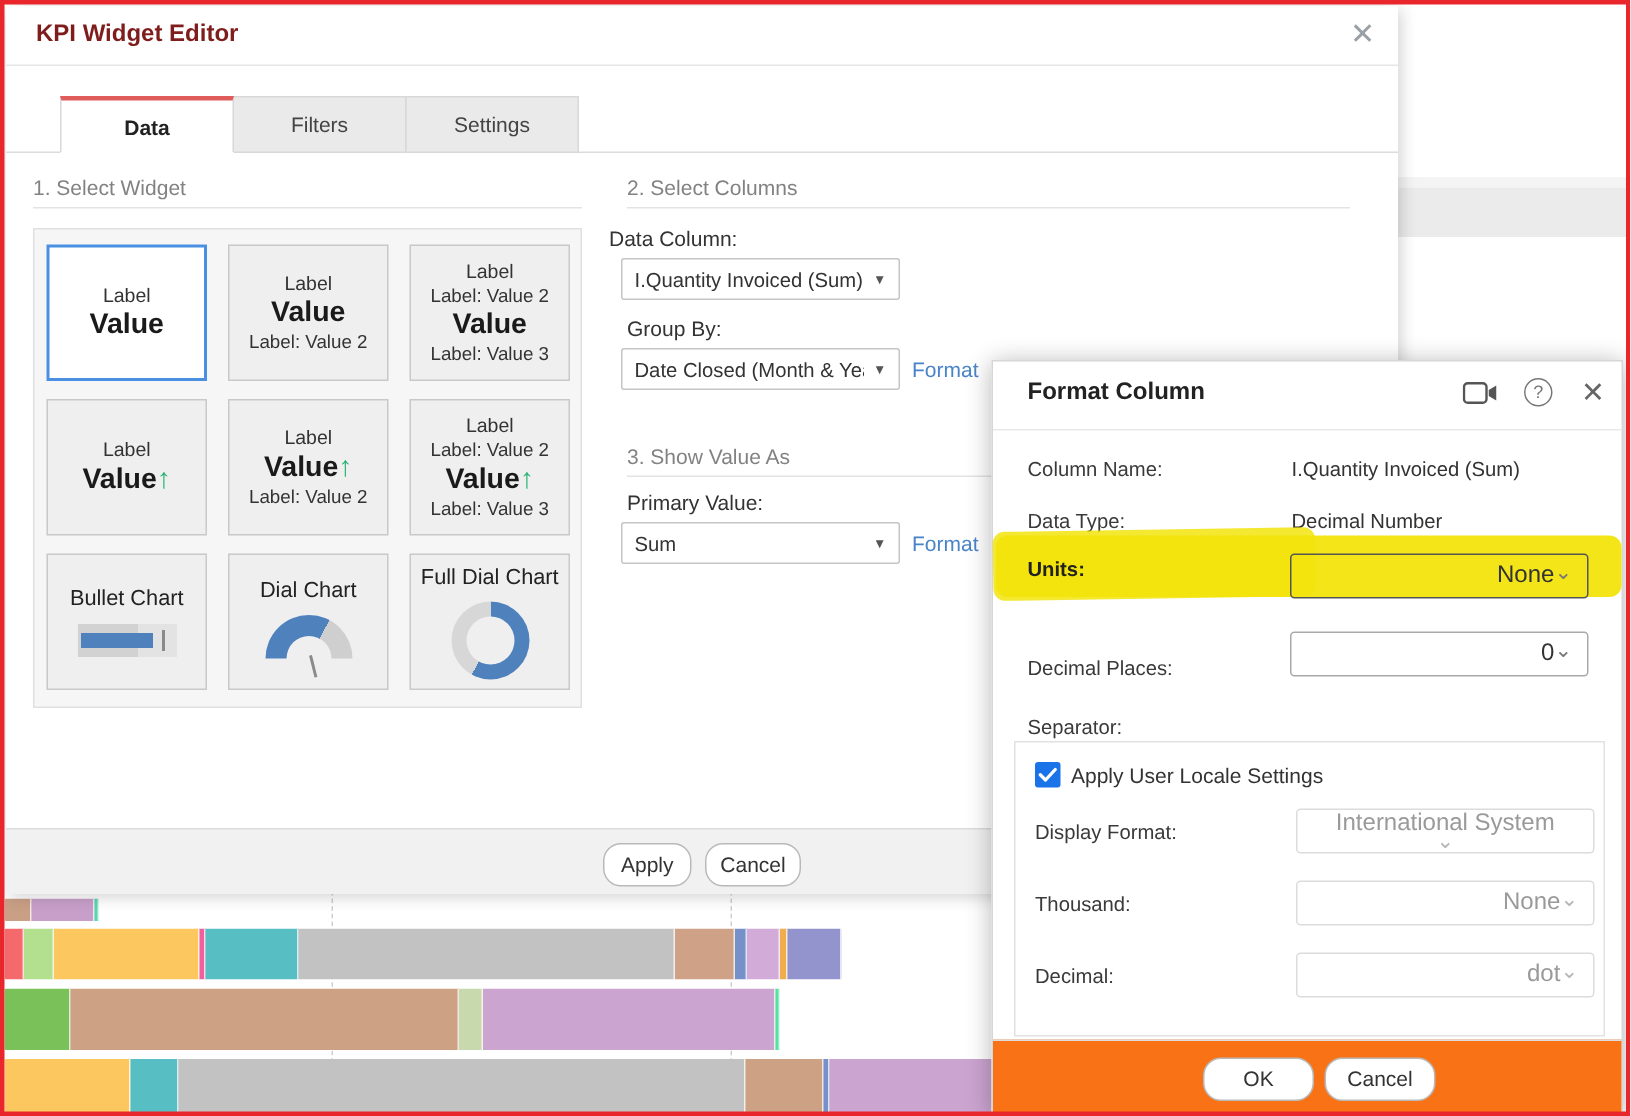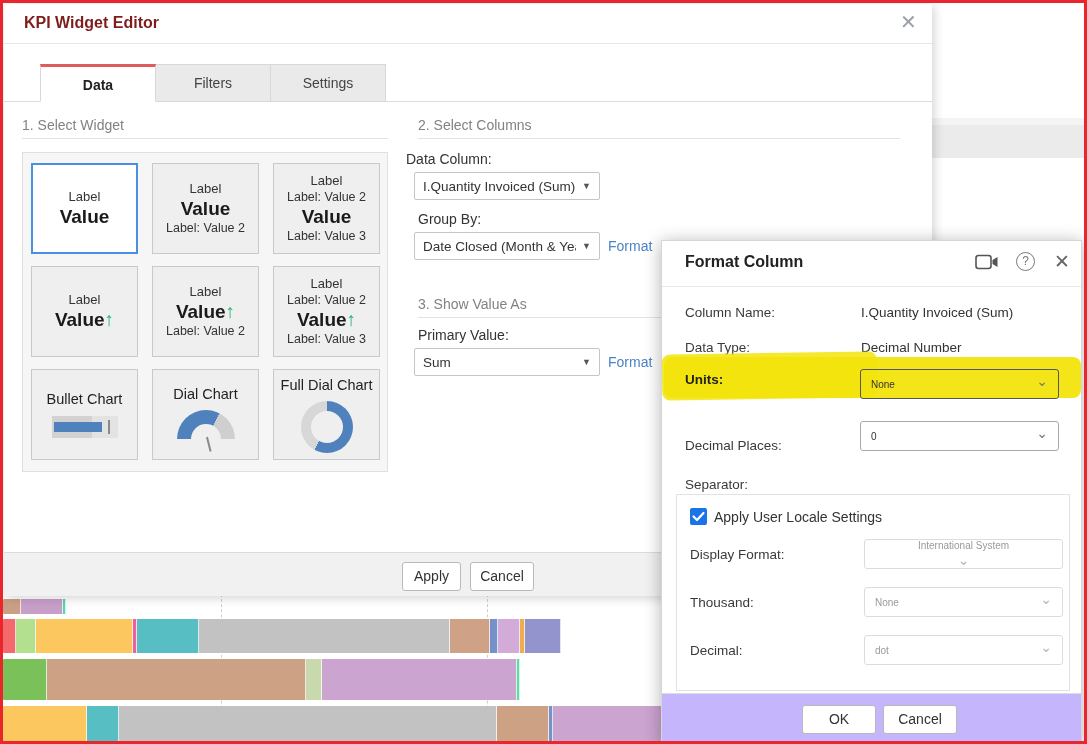--- a/index.html
+++ b/index.html
@@ -64,54 +64,54 @@
   .fulldial-ic .hole { position:absolute; left:10px; top:10px; width:32px; height:32px; border-radius:50%; background:#efefef; }
 
   .field-lbl { position:absolute; font-size:14px; color:#333; }
   .sel { position:absolute; height:28px; background:#fff; border:1px solid #c5c5c5; border-radius:2px;
     display:flex; align-items:center; padding:0 8px; cursor:pointer; }
   .sel .sel-text { font-size:13.5px; color:#333; white-space:nowrap; overflow:hidden; flex:1; }
   .sel .caret { font-size:9px; color:#555; margin-left:6px; }
   .link { position:absolute; font-size:14px; color:#4a84c8; cursor:pointer; }
 
   .kpi-footer { position:absolute; left:0; top:548px; width:100%; height:44px; background:#f1f1f1; border-top:1px solid #dcdcdc; }
-  .btn { position:absolute; height:29px; background:#fff; border:1px solid #b9b9b9; border-radius:3px;
+  .btn { position:absolute; height:29px; background:#fff; border:1px solid #b9b9b9; border-radius:12px;
     font-size:14px; color:#333; text-align:center; line-height:27px; cursor:pointer; font-family:inherit; }
 
   
   .fmt-dialog { position:absolute; left:661px; top:240px; width:421px; height:504px; background:#fff;
     box-shadow:0 2px 16px rgba(0,0,0,.3); border:1px solid #d6d6d6; z-index:3; }
   .fmt-title { position:absolute; left:23px; top:12px; font-size:16px; font-weight:bold; color:#222; }
   .fmt-head-ic { position:absolute; top:13px; cursor:pointer; }
   .cam { left:313px; width:24px; height:16px; }
   .help { left:354px; top:11px; width:19px; height:19px; border:1.4px solid #777; border-radius:50%;
     text-align:center; line-height:17px; font-size:12px; color:#777; }
   .fmt-close { left:392px; top:9px; font-size:19px; color:#666; font-weight:300; }
   .fmt-divider { position:absolute; left:0; top:45px; width:100%; height:1px; background:#e9e9e9; }
   .fmt-lbl { position:absolute; left:23px; font-size:13.5px; color:#3a3a3a; }
   .fmt-val { position:absolute; left:199px; font-size:13.5px; color:#333; }
   .fmt-sel { position:absolute; left:198px; width:199px; height:30px; border:1px solid #a9a9a9; border-radius:3px;
     display:flex; align-items:center; padding:0 10px; cursor:pointer; background:transparent; }
-  .fmt-sel .sel-text { font-size:10px; color:#333; flex:1; }
+  .fmt-sel .sel-text { font-size:16px; color:#333; flex:1;text-align:right; }
   .fmt-sel .chev { font-size:14px; color:#777; margin-top:-6px; }
   .fmt-sel.disabled { border-color:#dcdcdc; }
   .fmt-sel.disabled .sel-text { color:#9a9a9a; }
   .fmt-sel.disabled .chev { color:#b5b5b5; }
 
   .hl { position:absolute; background:#f2e40c; border-radius:8px; z-index:0; }
   .hl1 { left:2px; top:116px; width:417px; height:41px; opacity:.95; }
   .hl2 { left:0px; top:112px; width:215px; height:46px; transform:rotate(-0.9deg); opacity:.85; }
 
   .sep-box { position:absolute; left:14px; top:253px; width:394px; height:197px; border:1px solid #e2e2e2; }
   .checkbox { position:absolute; left:13px; top:13px; width:17px; height:17px; background:#1a73e8; border-radius:2px; cursor:pointer; }
   .cb-lbl { position:absolute; left:37px; top:14px; font-size:14px; color:#333; }
   .sep-lbl { position:absolute; left:13px; font-size:13.5px; color:#3a3a3a; }
   .sep-sel { left:187px; }
 
-  .fmt-footer { position:absolute; left:0; top:452px; width:100%; height:52px; background:#c4b5fd; border-top:1px solid #ddd; }
+  .fmt-footer { position:absolute; left:0; top:452px; width:100%; height:52px; background:#f97316; border-top:1px solid #ddd; }
 
   
   .anno-border { position:absolute; inset:0; border:3px solid #e9262b; z-index:10; pointer-events:none; }
 </style>
 </head>
 <body>
 
 <div class="page">
 
   <div class="bg-band2"></div>

